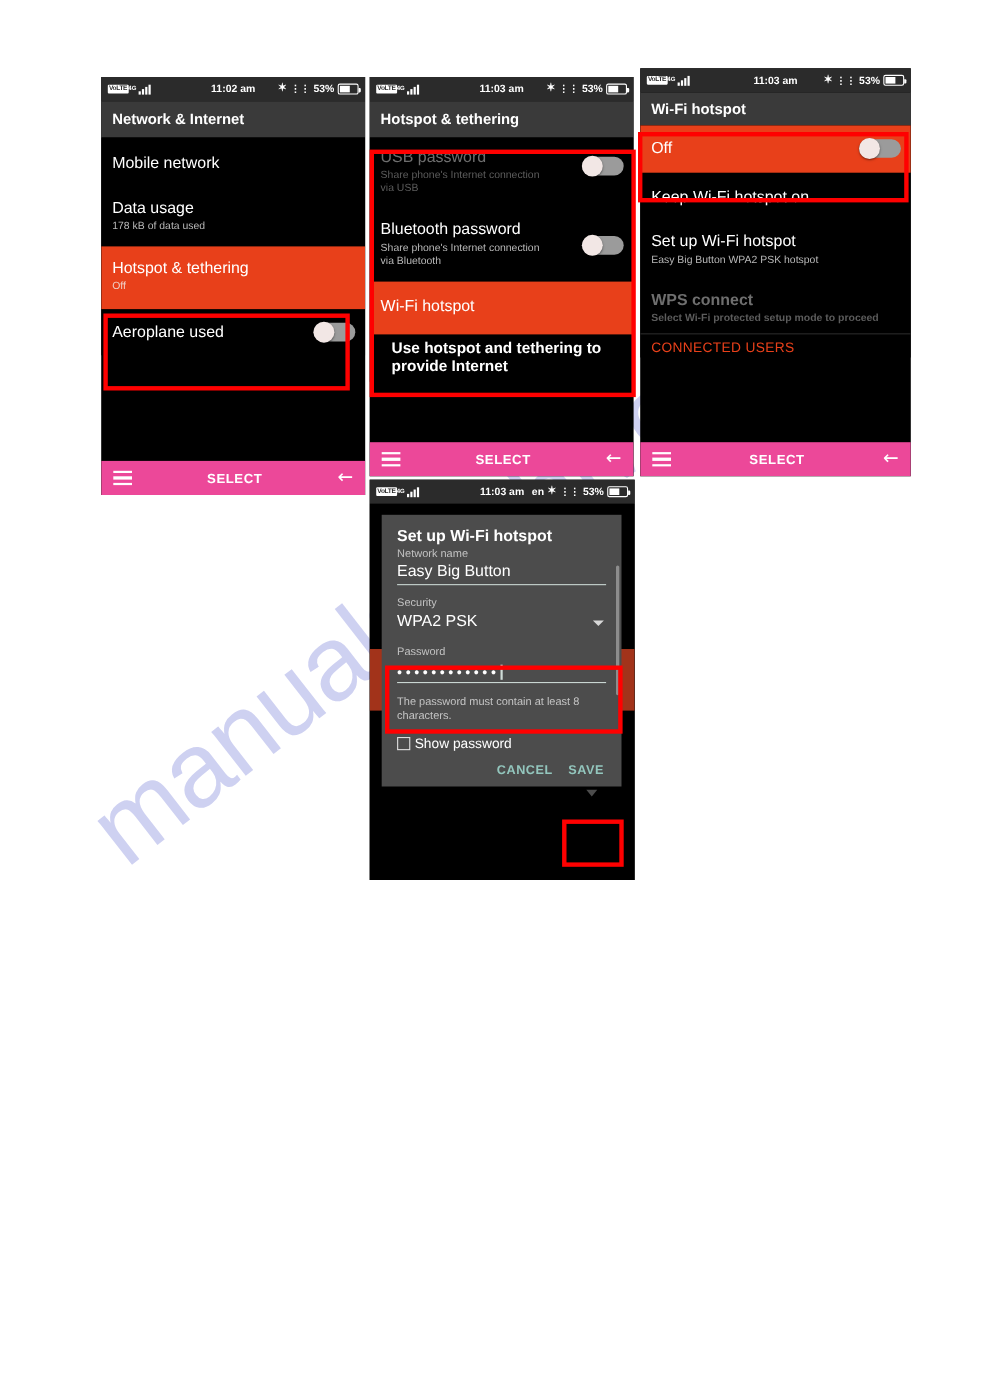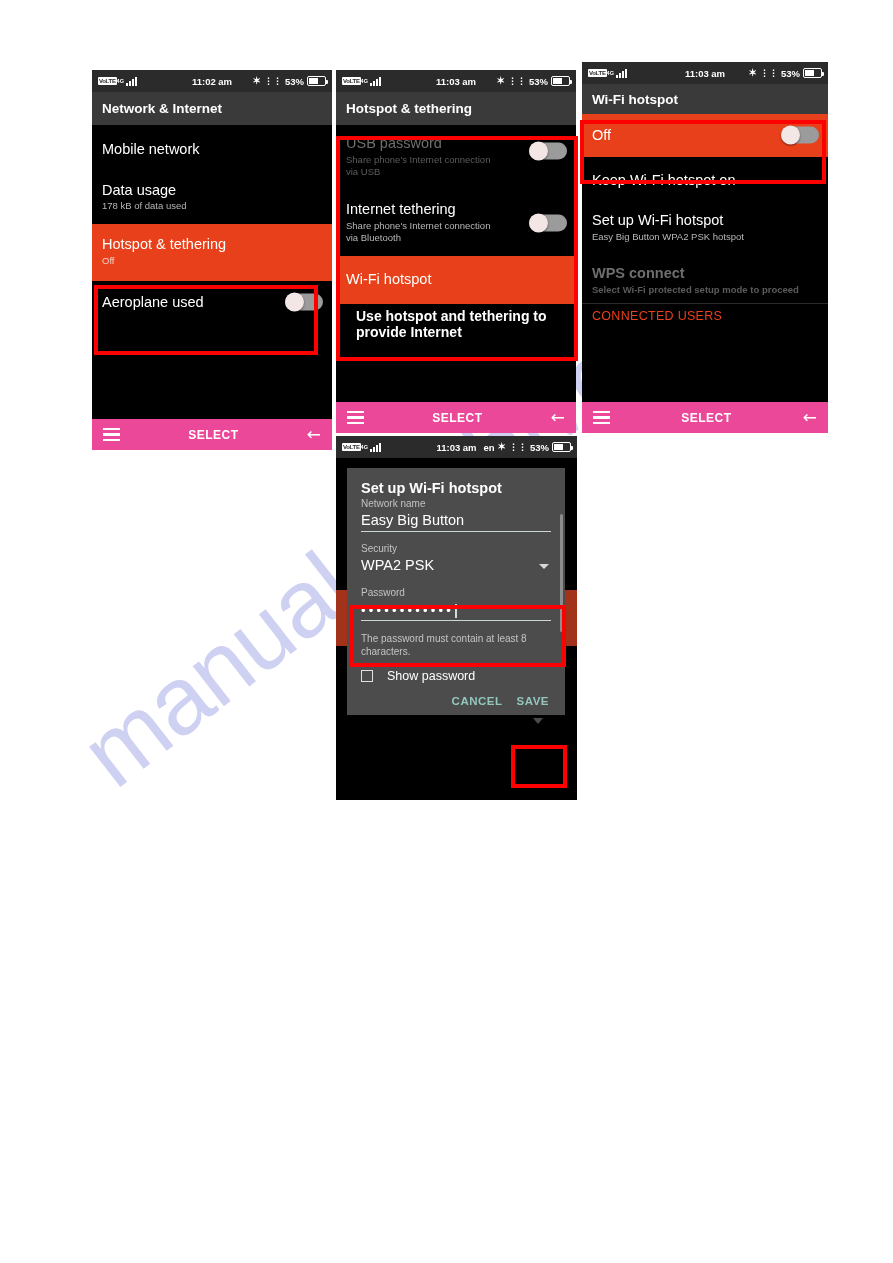--- a/index.html
+++ b/index.html
@@ -327,21 +327,21 @@
   }
   .dlg-hint {
     font-size: 10px;
     color: #c4c4c4;
     line-height: 1.35;
     margin-top: 11px;
   }
   .dlg-check {
     display: flex;
     align-items: center;
-    gap: 14px;
+    gap: 4px;
     margin-top: 10px;
   }
   .checkbox {
     width: 12px; height: 12px;
     border: 1.6px solid #e0e0e0;
     box-sizing: border-box;
     display: inline-block;
   }
   .dlg-check span.lbl { font-size: 12.5px; color: #ffffff; }
   .dlg-actions {
@@ -466,21 +466,21 @@
 
   <div class="appbar">Hotspot &amp; tethering</div>
 
   <div class="list">
     <div class="row dim" style="padding-top:10px;padding-bottom:18px;">
       <div class="title">USB password</div>
       <div class="sub" style="width:155px;">Share phone's Internet connection via USB</div>
       <div class="toggle" style="top:26px;"></div>
     </div>
     <div class="row" style="padding-top:6px;padding-bottom:12px;">
-      <div class="title">Internet tethering</div>
+      <div class="title">Bluetooth password</div>
       <div class="sub" style="width:155px;">Share phone's Internet connection via Bluetooth</div>
       <div class="toggle" style="top:28px;"></div>
     </div>
     <div class="row hl" style="padding-top:15px;padding-bottom:16px;">
       <div class="title">Wi-Fi hotspot</div>
     </div>
     <div class="row" style="padding-top:4px;padding-left:20px;font-weight:bold;">
       <div class="title" style="font-size:14px;line-height:1.2;">Use hotspot and tethering to provide Internet</div>
     </div>
   </div>

